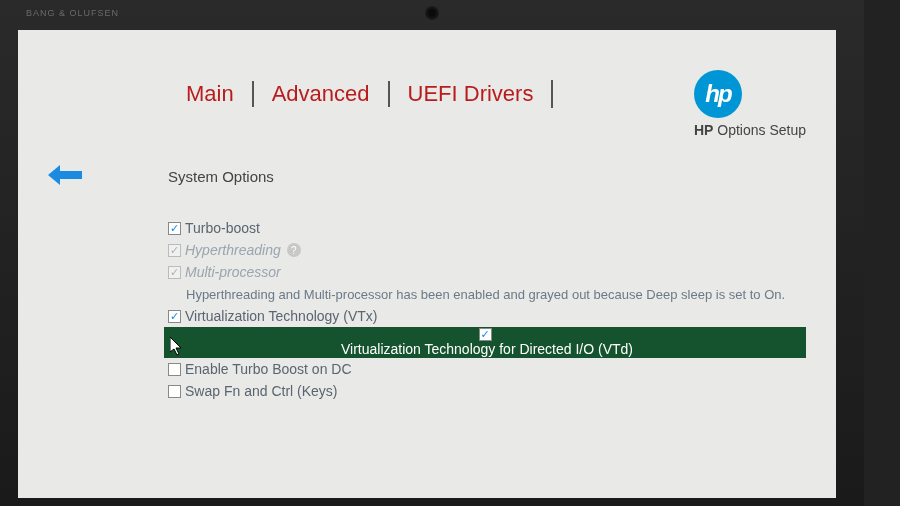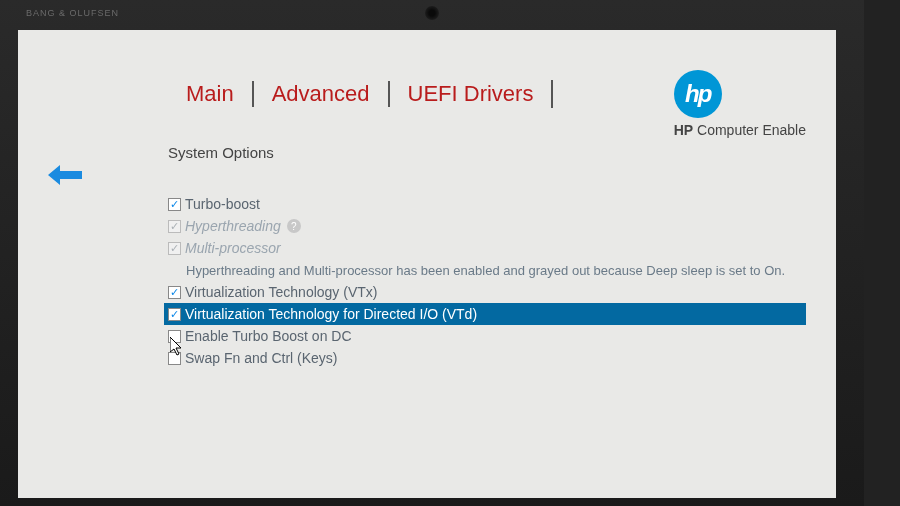--- a/index.html
+++ b/index.html
@@ -92,46 +92,47 @@
     .back-arrow {
       position: absolute;
       left: 30px;
       top: 135px;
       width: 34px;
       height: 20px;
       cursor: pointer;
     }
     .section-title {
       margin-left: 120px;
-      margin-top: 36px;
+      margin-top: 60px;
       font-size: 15px;
       color: #444;
     }
     .options {
       margin-left: 120px;
       margin-top: 32px;
     }
     .opt-row {
       display: flex;
       align-items: center;
       min-height: 22px;
       padding: 1px 0;
       position: relative;
     }
     .opt-row.note {
       padding-left: 18px;
       color: #6a7a88;
       font-size: 13px;
     }
     .opt-row.selected {
-      background: #0369a1;
+      background: #14532d;
       color: #fff;
       margin-left: -4px;
       padding-left: 4px;
       width: calc(100% + 4px);
+      flex-direction: column;
     }
     .chk {
       width: 13px;
       height: 13px;
       border: 1px solid #888;
       background: #fff;
       margin-right: 4px;
       display: inline-flex;
       align-items: center;
       justify-content: center;
@@ -182,21 +183,21 @@
     <div class="tabs">
       <div class="tab">Main</div>
       <div class="tab">Advanced</div>
       <div class="tab">UEFI Drivers</div>
       <div class="tab-end-bar"></div>
     </div>
 
     <div class="logo-area">
       <div class="hp-logo">hp</div>
       <div class="logo-sub">
-        <span class="bold">HP</span><span> Computer Enable</span>
+        <span class="bold">HP</span><span> Options Setup</span>
       </div>
     </div>
 
     <svg class="back-arrow" viewBox="0 0 34 20">
       <path d="M0 10 L12 0 L12 6 L34 6 L34 14 L12 14 L12 20 Z" fill="#1a8be0"></path>
     </svg>
 
     <div class="section-title">System Options</div>
 
     <div class="options">

